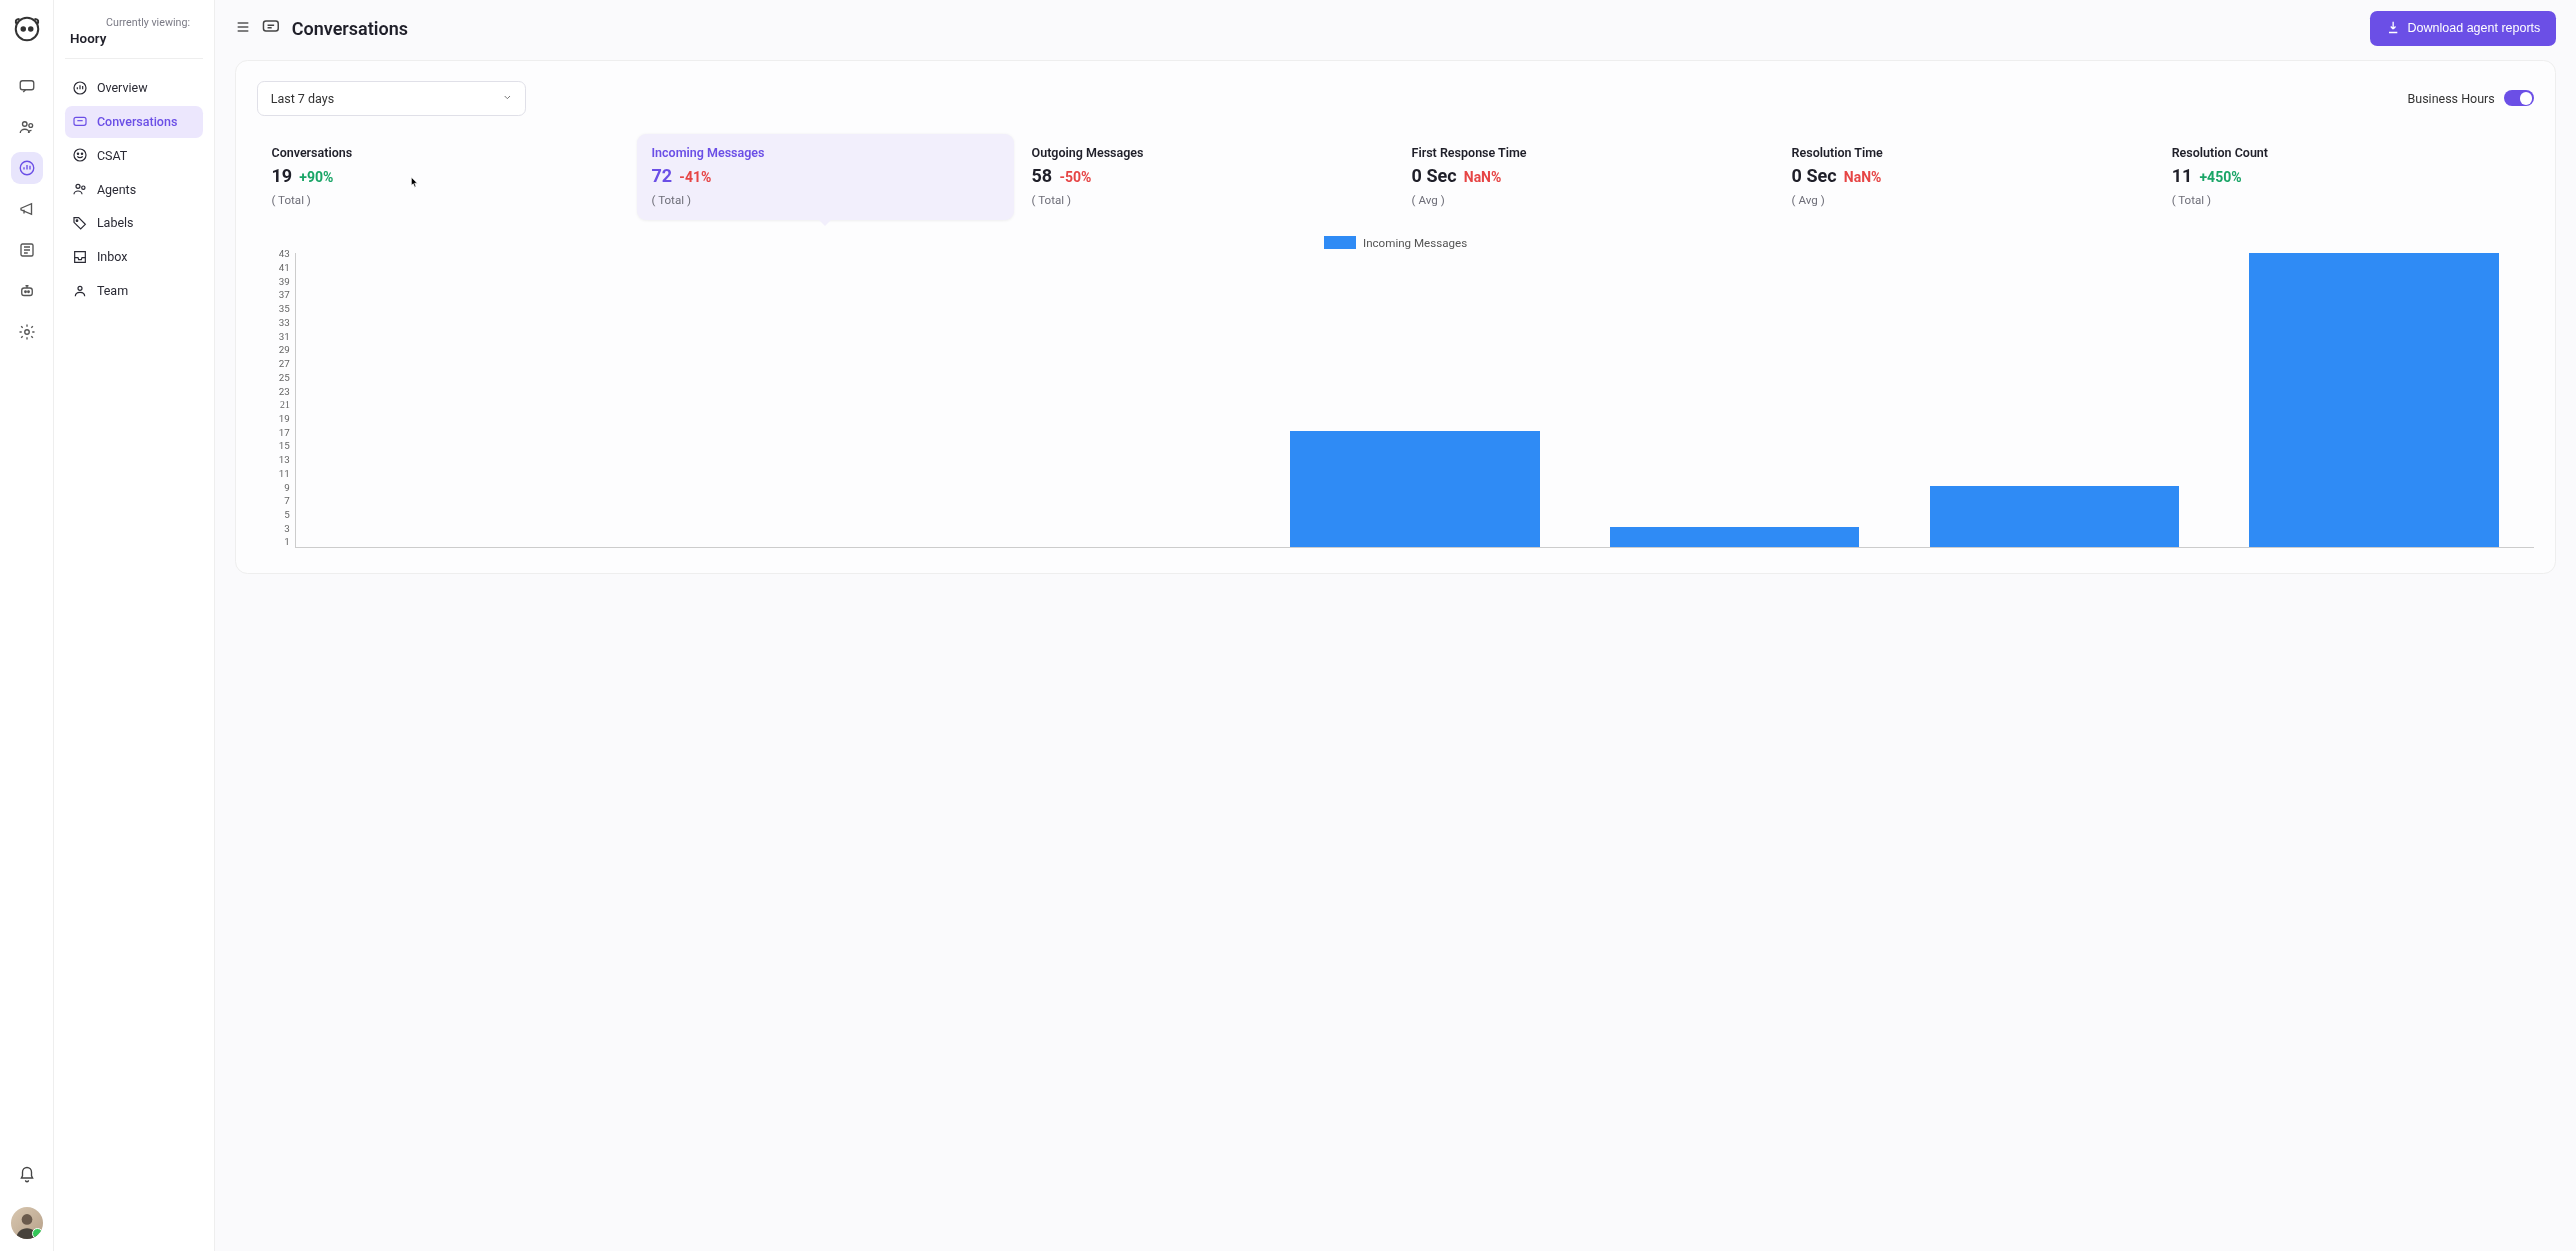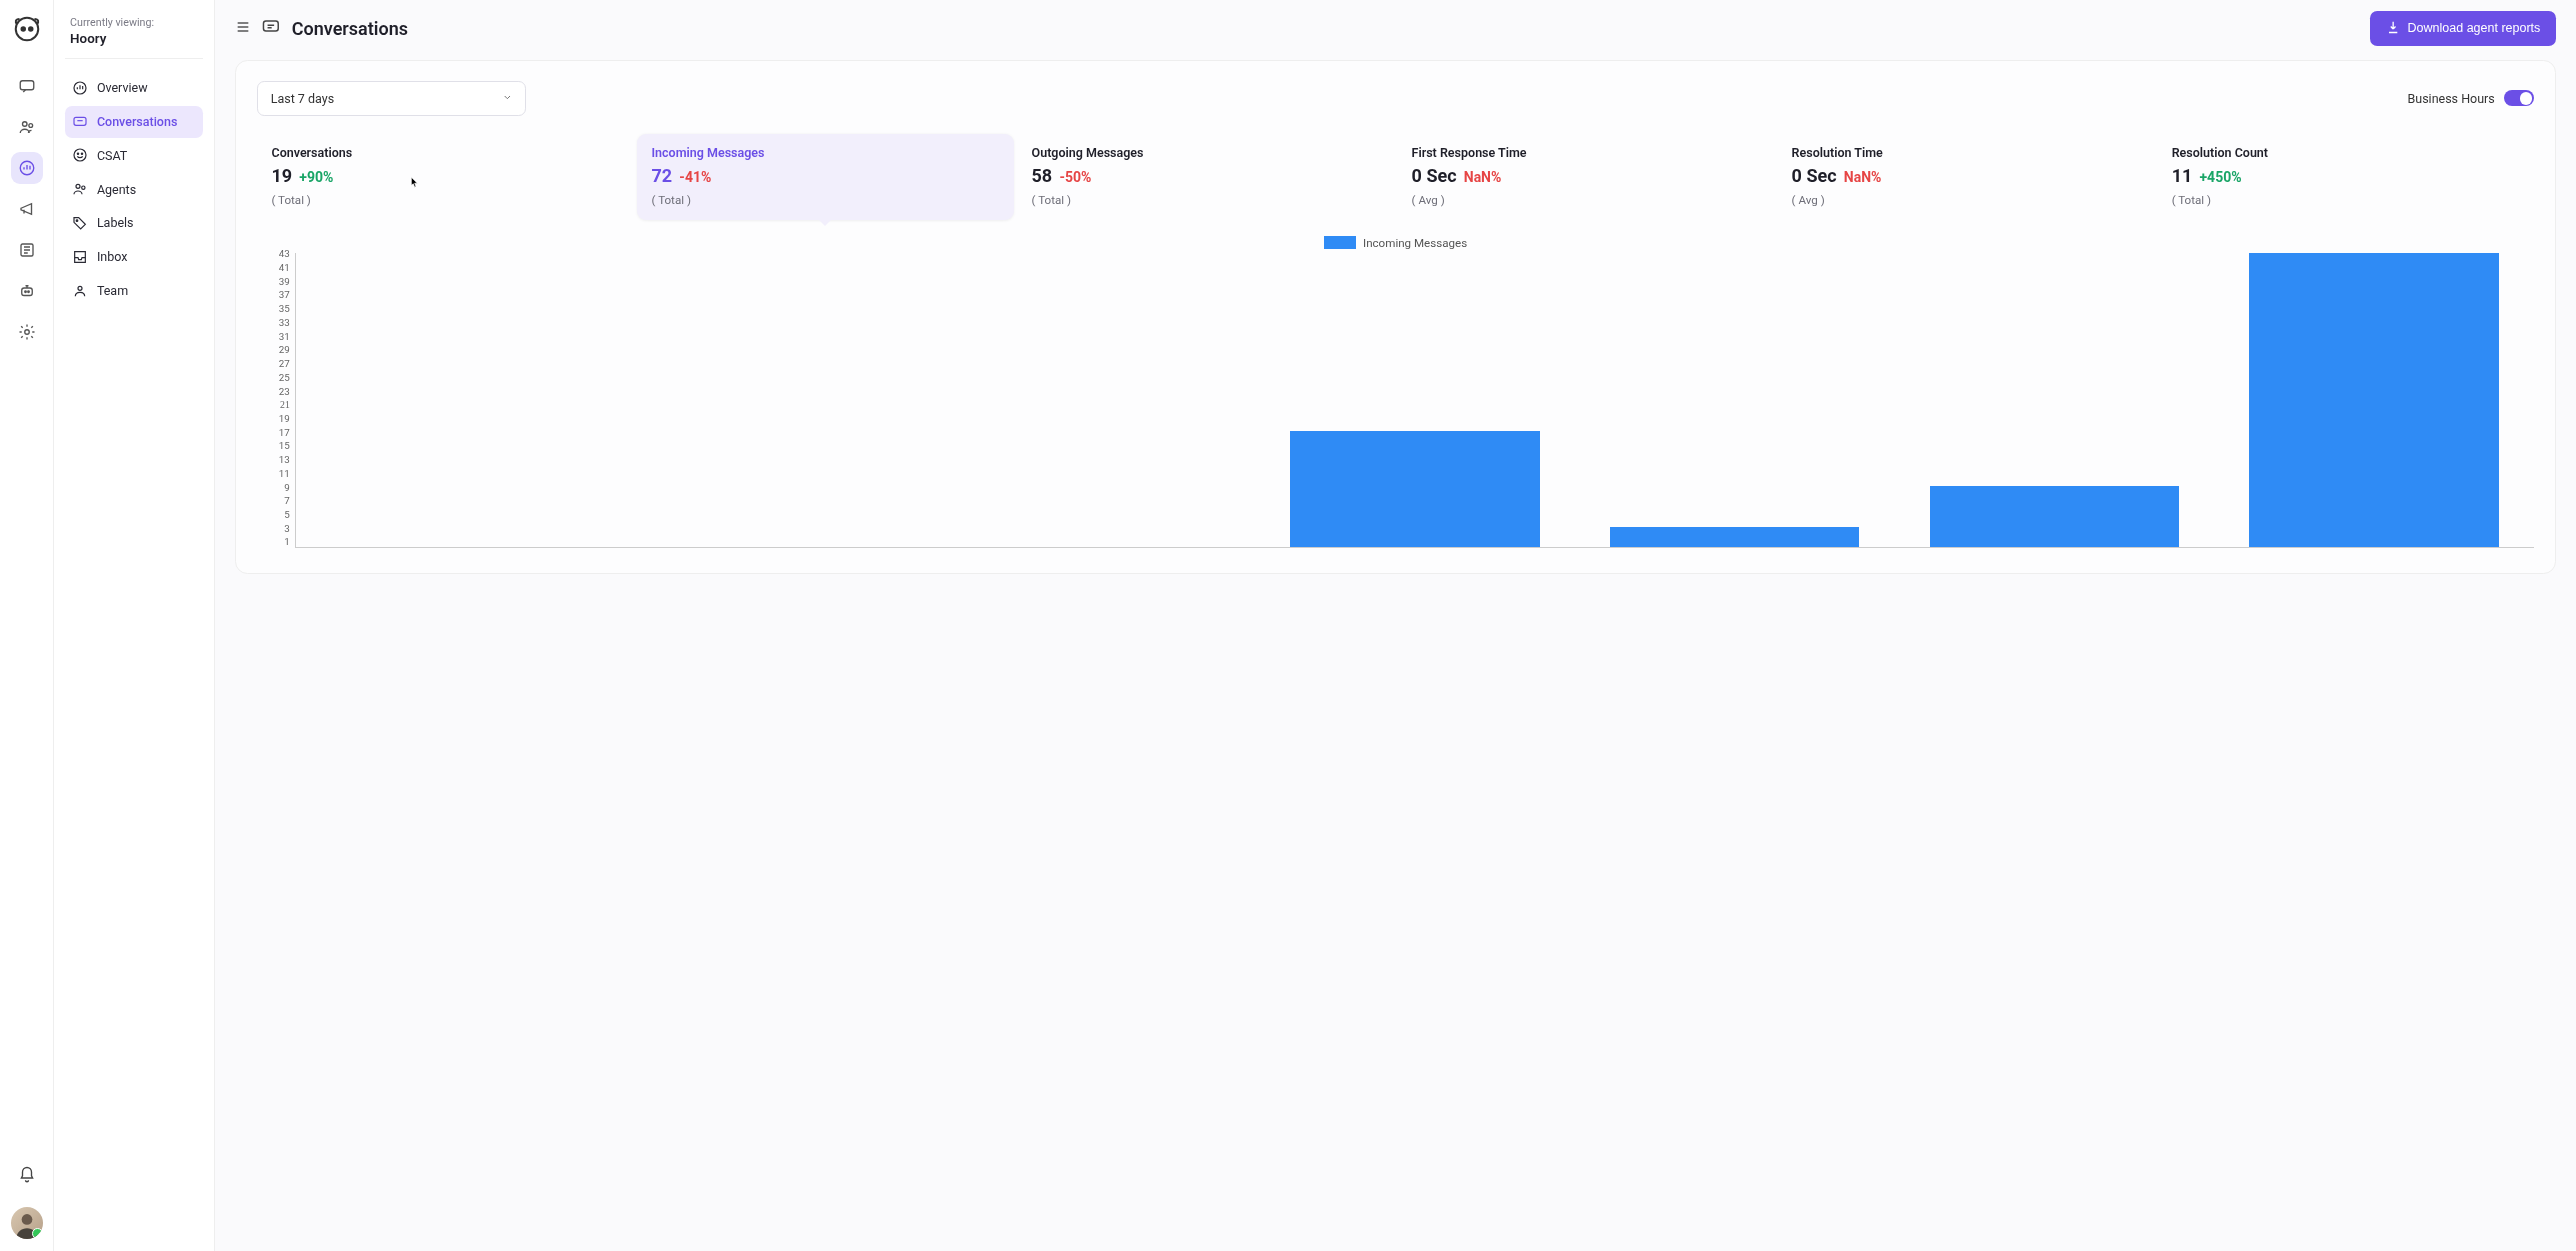--- a/index.html
+++ b/index.html
@@ -66,20 +66,21 @@
   }
   .sidebar .context-block {
     margin-bottom: 12.5px;
     padding: 0 5.4px 12.5px 5.4px;
     border-bottom: 0.9px solid #eee;
   }
   .sidebar .ctx-label {
     font-size: 10.7px;
     color: #7a7a85;
     margin-bottom: 1.8px;
+    margin-left: 36px;
   }
   .sidebar .ctx-name {
     font-size: 13.4px;
     font-weight: 600;
   }
   .nav { display:flex;flex-direction:column;gap:1.8px; }
   .nav-item {
     display:flex;align-items:center;gap:9px;
     padding: 8px 7.2px;
     border-radius: 7.2px;

